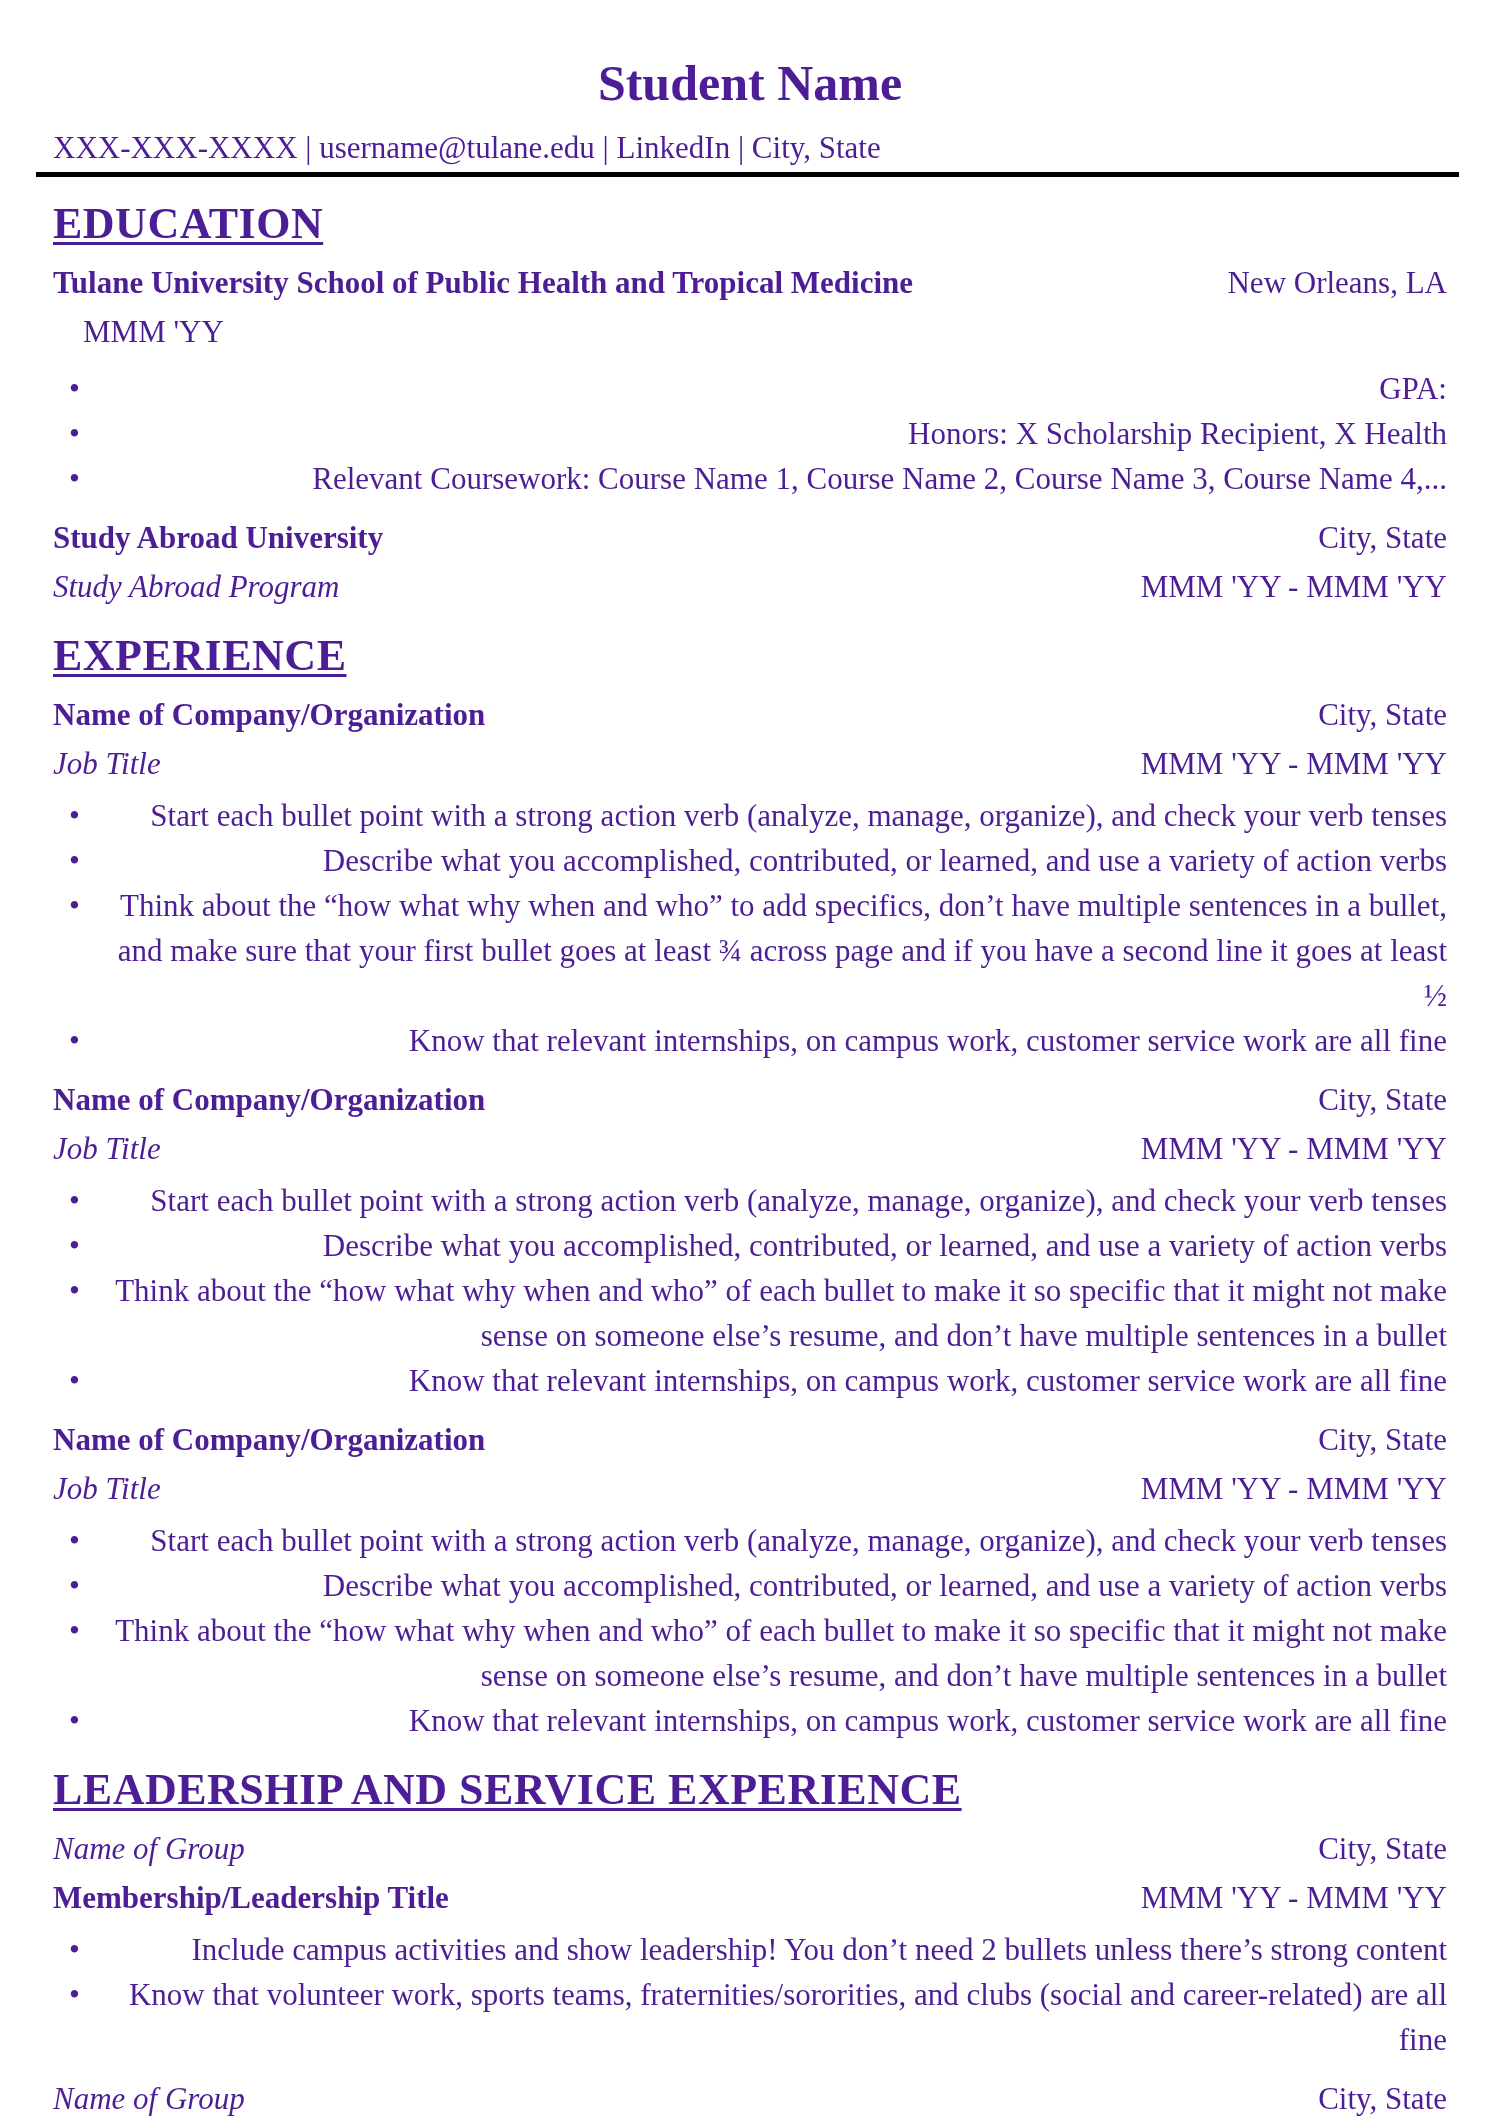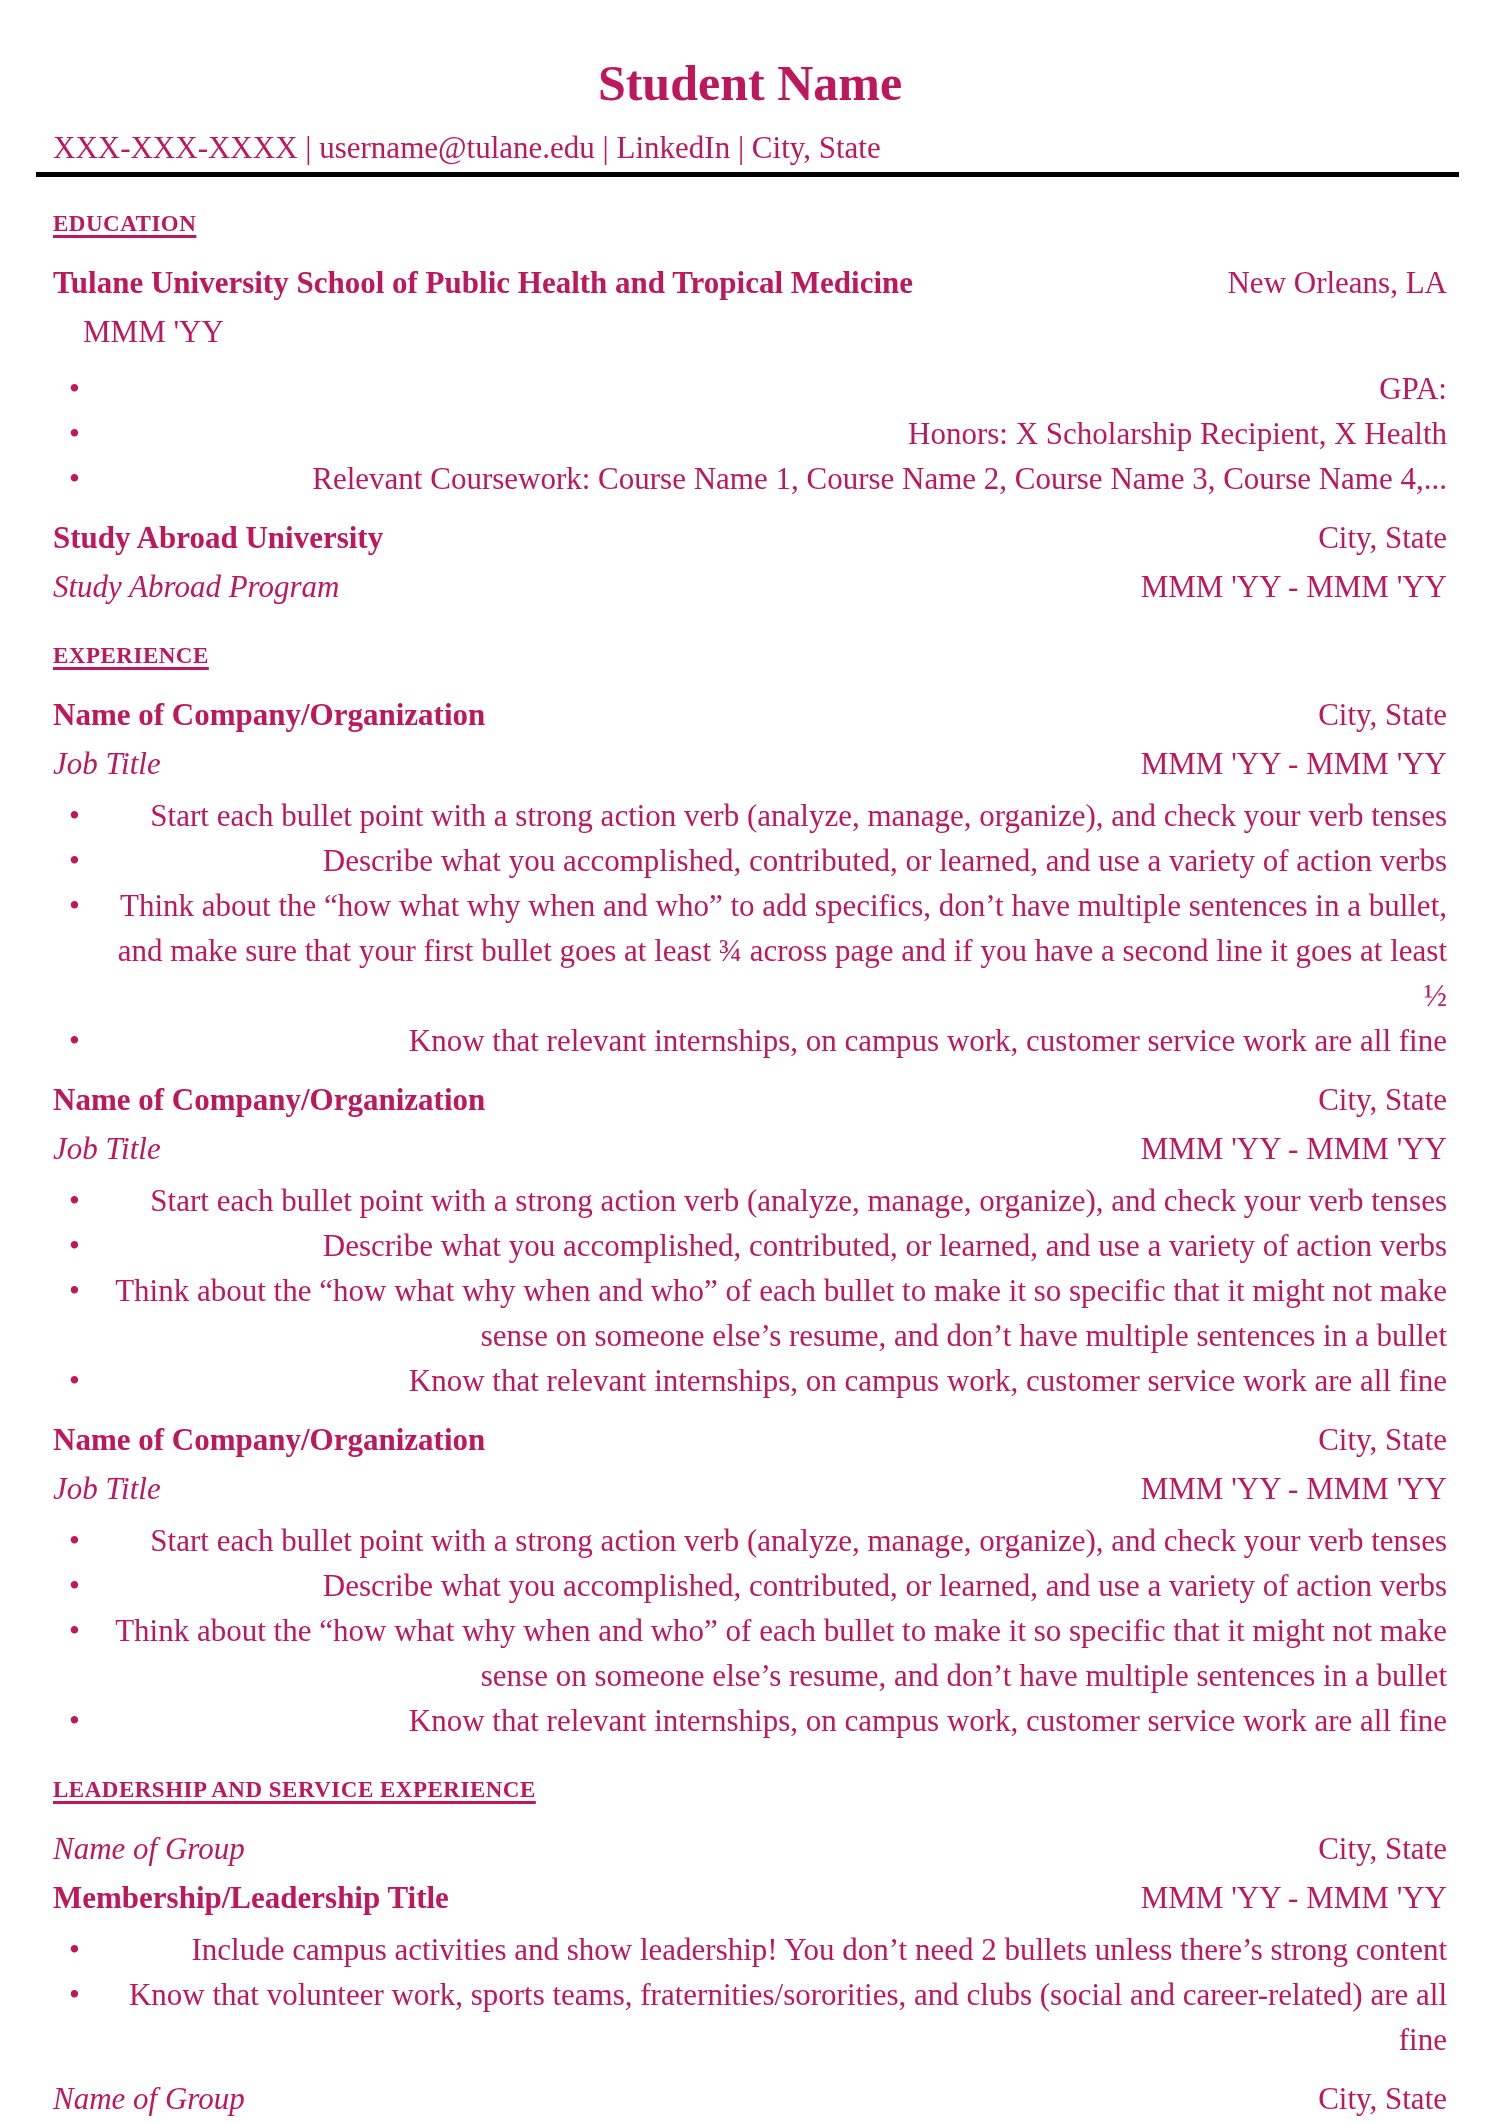--- a/index.html
+++ b/index.html
@@ -3,21 +3,21 @@
 <meta charset="utf-8">
 <style>
   html, body { margin: 0; padding: 0; background: #ffffff; }
   .page {
     position: relative;
     width: 1500px;
     height: 2123px;
     box-sizing: border-box;
     padding: 55px 53px 0 53px;
     background: #ffffff;
-    color: #be185d;
+    color: #4c1d95;
     font-family: "Liberation Serif", "DejaVu Serif", serif;
     font-size: 31px;
     line-height: 45px;
     overflow: hidden;
   }
   .name {
     font-size: 50px;
     line-height: 56px;
     font-weight: bold;
     text-align: center;
@@ -25,21 +25,21 @@
   .contact {
     margin-top: 14px;
     text-align: left;
   }
   .divider {
     border: 0;
     border-top: 5px solid #000000;
     margin: 2px -12px 0 -17px;
   }
   h2.section {
-    font-size: 23px;
+    font-size: 44px;
     line-height: 45px;
     font-weight: bold;
     margin: 24px 0 0 0;
     text-decoration: underline;
     text-decoration-thickness: 3px;
     text-underline-offset: 4px;
     letter-spacing: 0.5px;
   }
   .entry { margin-top: 14px; }
   .row {

